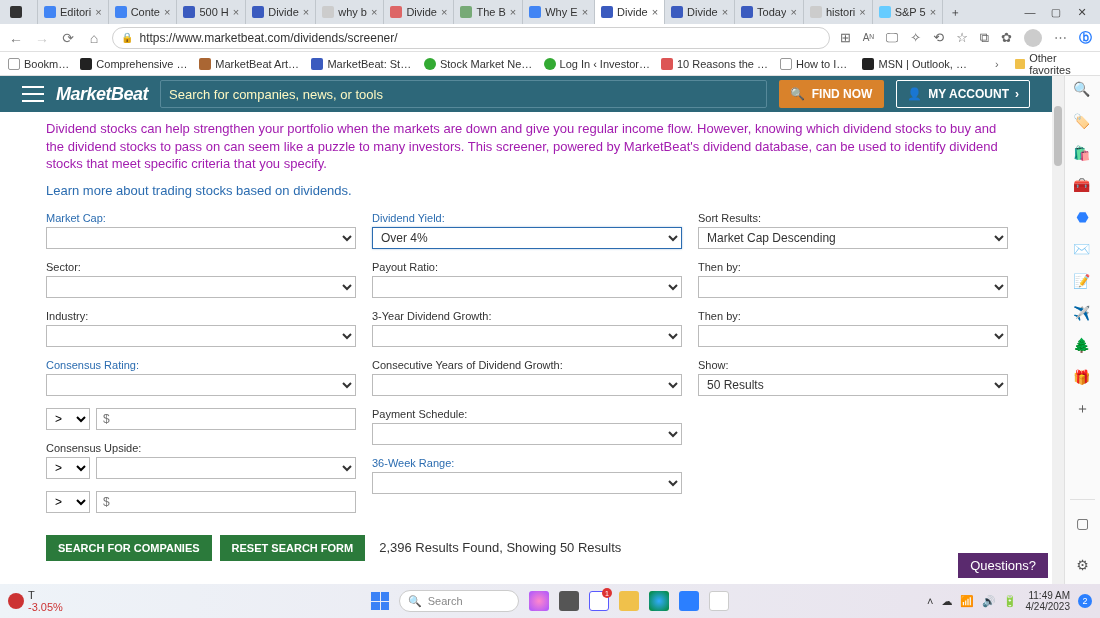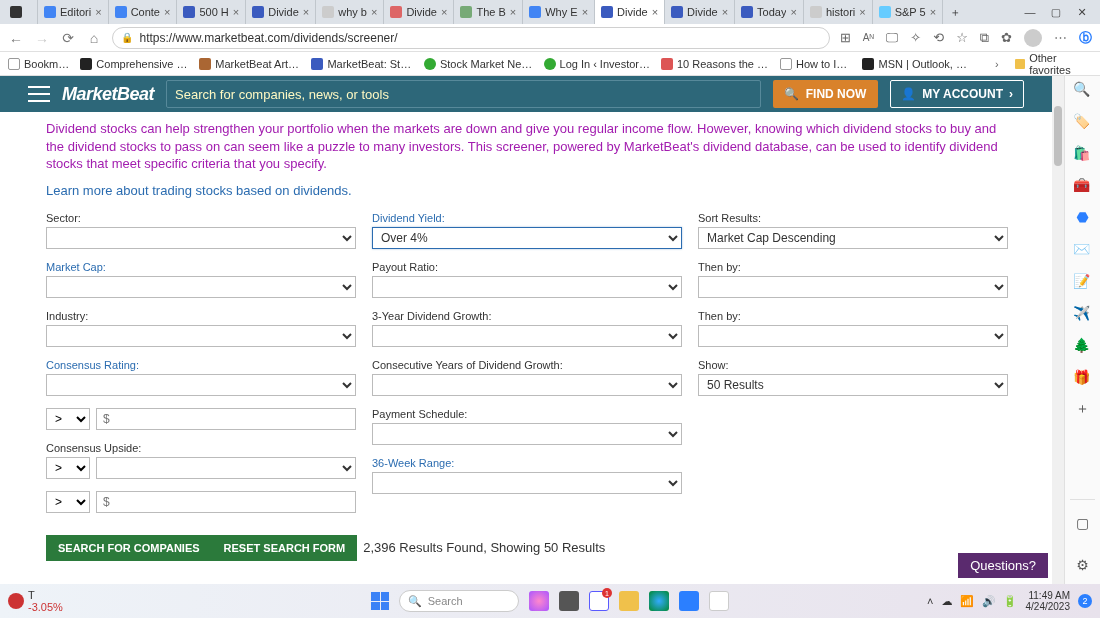--- a/index.html
+++ b/index.html
@@ -35,21 +35,21 @@
   .viewport { position: relative; height: 508px; background: #fff; display: flex; }
   .page { width: 1052px; overflow: hidden; position: relative; }
   .scrollbar { width: 12px; background: #f0f0f0; position: relative; }
   .scrollbar .thumb { position: absolute; top: 30px; left: 2px; width: 8px; height: 60px; background: #c0c0c0; border-radius: 4px; }
   .side-icons { width: 36px; background: #fafafa; border-left: 1px solid #e0e0e0; display: flex; flex-direction: column; align-items: center; padding-top: 4px; gap: 14px; }
   .side-icons .si { width: 18px; height: 18px; font-size: 14px; color: #555; display: flex; align-items: center; justify-content: center; cursor: pointer; }
   .side-icons .sep { height: 1px; background: #e0e0e0; width: 70%; margin-top: auto; }
   .side-icons .bottom { margin-bottom: 10px; }
 
   
-  .mb-header { height: 36px; background: #2d6779; display: flex; align-items: center; padding: 0 28px; gap: 12px; }
+  .mb-header { height: 36px; background: #2d6779; display: flex; align-items: center; padding: 0 22px; gap: 12px; }
   .hamburger { width: 22px; height: 16px; display: flex; flex-direction: column; justify-content: space-between; cursor: pointer; }
   .hamburger span { height: 2px; background: #fff; }
   .mb-logo { color: #fff; font-weight: bold; font-size: 18px; font-style: italic; letter-spacing: -0.5px; }
   .mb-search { flex: 1; height: 28px; background: #2d6779; border: 1px solid #57899a; border-radius: 2px; padding: 0 8px; color: #fef9c3; font-size: 13px; display: flex; align-items: center; }
   .btn-find { height: 28px; background: #d9822b; color: #fff; font-size: 12px; font-weight: bold; padding: 0 12px; display: flex; align-items: center; gap: 6px; cursor: pointer; border-radius: 2px; }
   .btn-acct { height: 28px; border: 1px solid #fff; color: #fff; font-size: 12px; font-weight: bold; padding: 0 10px; display: flex; align-items: center; gap: 6px; cursor: pointer; border-radius: 2px; }
 
   .content { padding: 8px 46px 0 46px; }
   .intro { font-size: 13px; color: #a21caf; line-height: 1.35; margin-bottom: 10px; }
   .learn-link { font-size: 13px; color: #2b6cb0; margin-bottom: 14px; cursor: pointer; }
@@ -57,21 +57,21 @@
   .filters { display: grid; grid-template-columns: 310px 310px 310px; column-gap: 16px; }
   .filter { margin-bottom: 12px; }
   .filter label { font-size: 11px; color: #333; display: block; margin-bottom: 3px; }
   .filter label.blue { color: #2b6cb0; }
   .sel { width: 100%; height: 22px; border: 1px solid #bbb; background: #fff; font-size: 12px; padding: 0 4px; color: #333; }
   .sel.active { border-color: #2b6cb0; box-shadow: 0 0 2px rgba(43,108,176,.4); }
   .row-inline { display: flex; gap: 6px; }
   .mini-sel { width: 44px; height: 22px; border: 1px solid #bbb; background: #fff; font-size: 12px; padding: 0 4px; }
   .txt { flex: 1; height: 22px; border: 1px solid #bbb; padding: 0 6px; font-size: 12px; }
 
-  .action-row { display: flex; align-items: center; gap: 0; margin-top: 10px; }
+  .action-row { display: flex; align-items: center; gap: 8px; margin-top: 10px; }
   .btn-primary { background: #2b7a3b; color: #fff; font-size: 11px; font-weight: bold; padding: 7px 12px; border: none; cursor: pointer; }
   .results-text { font-size: 13px; color: #333; margin-left: 6px; }
 
   .questions { position: absolute; right: 52px; bottom: 6px; background: #5a2a6e; color: #fff; font-size: 13px; padding: 5px 12px; cursor: pointer; }
 
   
   .taskbar { position: absolute; left: 0; right: 0; bottom: 0; height: 34px; background: linear-gradient(to right, #eef3f8, #e8e2ec); display: flex; align-items: center; padding: 0 8px; font-size: 11px; color: #333; }
   .taskbar .wx { display: flex; align-items: center; gap: 4px; }
   .taskbar .wx .ico { width: 16px; height: 16px; background: #c33; border-radius: 50%; position: relative; }
   .taskbar .center { position: absolute; left: 50%; transform: translateX(-50%); display: flex; align-items: center; gap: 10px; }
@@ -257,25 +257,25 @@
     </div>
 
     <div class="content">
       <p class="intro">Dividend stocks can help strengthen your portfolio when the markets are down and give you regular income flow. However, knowing which dividend stocks to buy and the dividend stocks to pass on can seem like a puzzle to many investors. This screener, powered by MarketBeat's dividend database, can be used to identify dividend stocks that meet specific criteria that you specify.</p>
       <p class="learn-link">Learn more about trading stocks based on dividends.</p>
 
       <div class="filters">
 
         <div>
           <div class="filter">
+            <label class="blue">Market Cap:</label>
+            <select class="sel"><option></option></select>
+          </div>
+          <div class="filter">
             <label>Sector:</label>
-            <select class="sel"><option></option></select>
-          </div>
-          <div class="filter">
-            <label class="blue">Market Cap:</label>
             <select class="sel"><option></option></select>
           </div>
           <div class="filter">
             <label>Industry:</label>
             <select class="sel"><option></option></select>
           </div>
           <div class="filter">
             <label class="blue">Consensus Rating:</label>
             <select class="sel"><option></option></select>
           </div>

